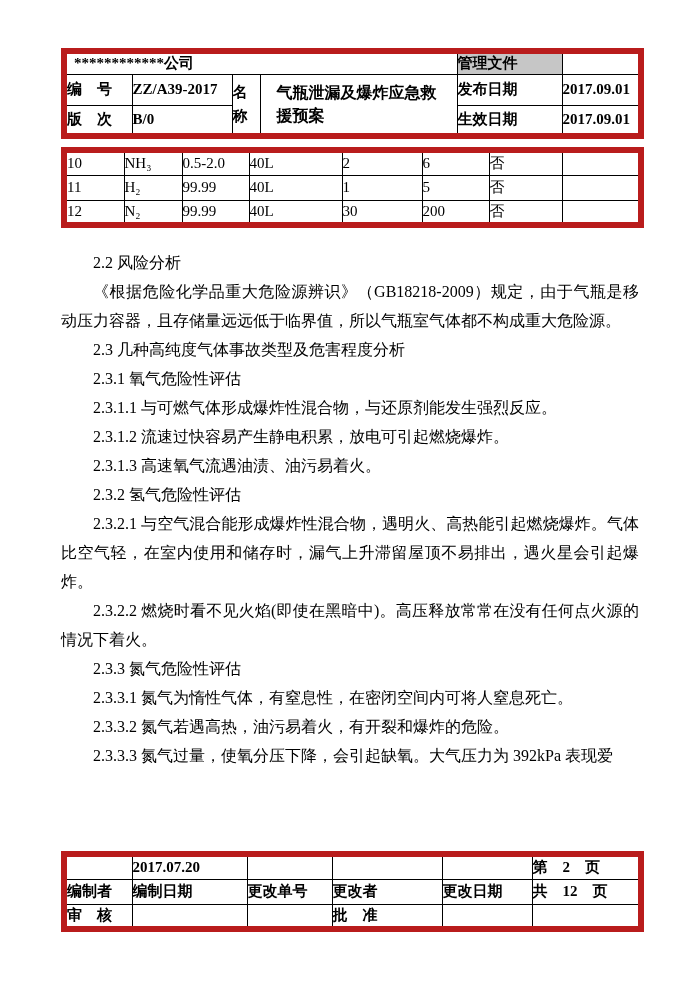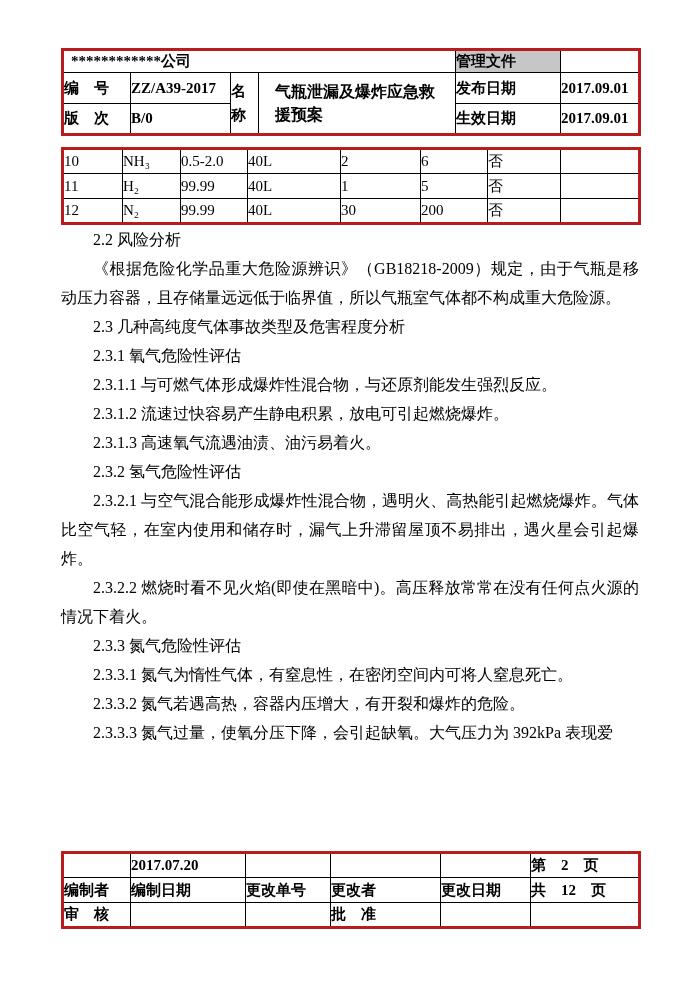--- a/index.html
+++ b/index.html
@@ -9,21 +9,21 @@
     height: 990px;
     background: #ffffff;
     color: #000000;
     font-family: "Liberation Serif", "DejaVu Serif", serif;
     overflow: hidden;
   }
   table.doc-table {
     position: absolute;
     border-collapse: collapse;
     table-layout: fixed;
-    border: 3px solid #b91c1c;
+    border: 6px solid #b91c1c;
   }
   table.doc-table td {
     border: 1px solid #000000;
     vertical-align: middle;
     overflow: hidden;
     padding: 0;
   }
   
   .header-table { left: 61px; top: 48px; width: 577px; font-weight: bold; font-size: 15px; }
   .header-table tr.r1 { height: 23px; }
@@ -32,21 +32,21 @@
   .header-table td.badge { background: #c6c6c6; }
   .header-table td.title-cell { font-size: 16px; padding: 0 16px; line-height: 1.45; }
   .header-table td.name-label { line-height: 1.6; }
   
   .gas-table { left: 61px; top: 147px; width: 577px; font-size: 15px; }
   .gas-table tr { height: 25px; }
   
   .body-text {
     position: absolute;
     left: 61px;
-    top: 225px;
+    top: 248px;
     width: 578px;
     font-size: 16px;
     line-height: 29px;
     text-align: justify;
   }
   .body-text p { margin: 0; text-indent: 2em; }
   
   .footer-table { left: 61px; top: 851px; width: 577px; font-weight: bold; font-size: 15px; }
   .footer-table tr { height: 25px; }
 </style>
@@ -141,21 +141,21 @@
     <p>2.3 几种高纯度气体事故类型及危害程度分析</p>
     <p>2.3.1 氧气危险性评估</p>
     <p>2.3.1.1 与可燃气体形成爆炸性混合物，与还原剂能发生强烈反应。</p>
     <p>2.3.1.2 流速过快容易产生静电积累，放电可引起燃烧爆炸。</p>
     <p>2.3.1.3 高速氧气流遇油渍、油污易着火。</p>
     <p>2.3.2 氢气危险性评估</p>
     <p>2.3.2.1 与空气混合能形成爆炸性混合物，遇明火、高热能引起燃烧爆炸。气体比空气轻，在室内使用和储存时，漏气上升滞留屋顶不易排出，遇火星会引起爆炸。</p>
     <p>2.3.2.2 燃烧时看不见火焰(即使在黑暗中)。高压释放常常在没有任何点火源的情况下着火。</p>
     <p>2.3.3 氮气危险性评估</p>
     <p>2.3.3.1 氮气为惰性气体，有窒息性，在密闭空间内可将人窒息死亡。</p>
-    <p>2.3.3.2 氮气若遇高热，容器内压增大，有开裂和爆炸的危险。</p>
+    <p>2.3.3.2 氮气若遇高热，油污易着火，有开裂和爆炸的危险。</p>
     <p>2.3.3.3 氮气过量，使氧分压下降，会引起缺氧。大气压力为 392kPa 表现爱</p>
   </div>
 
   <table class="doc-table footer-table">
     <colgroup>
       <col style="width:68px">
         <col style="width:115px">
         <col style="width:85px">
       <col style="width:110px">
         <col style="width:90px">

